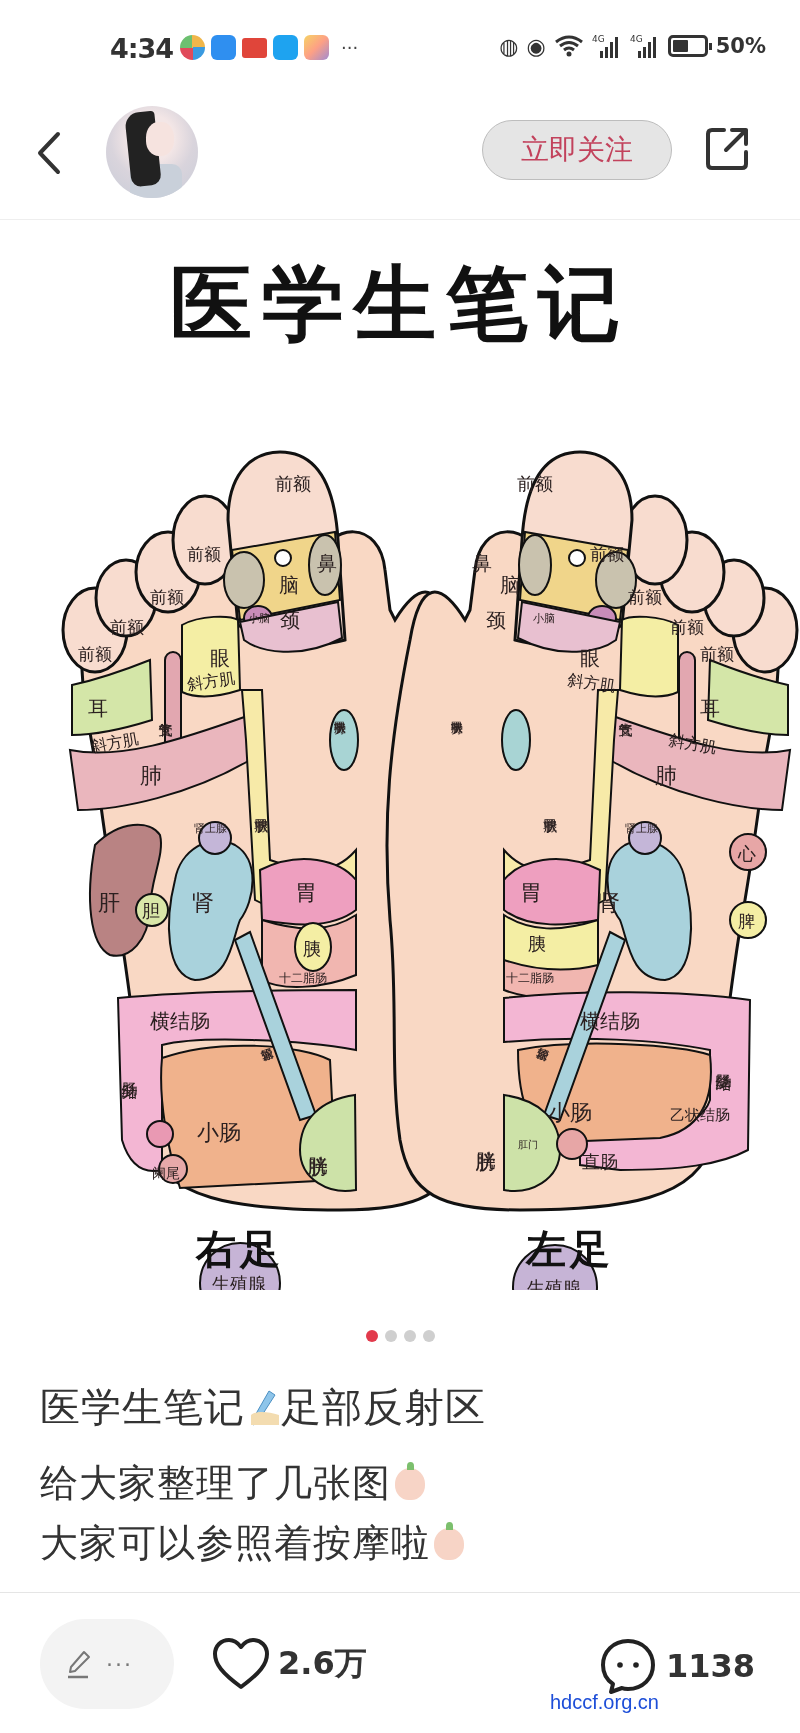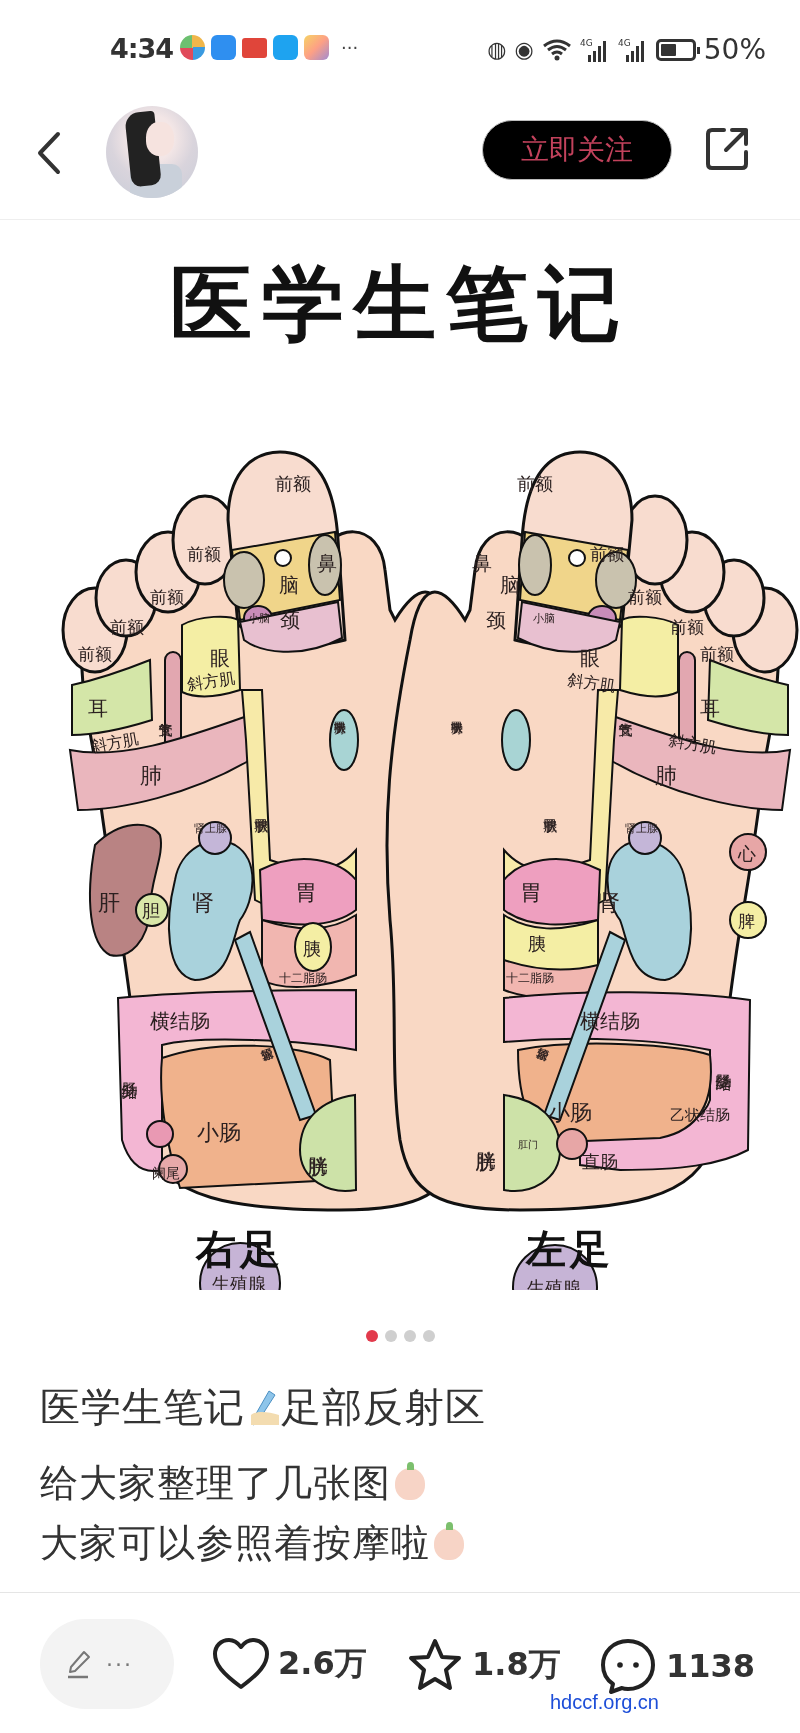--- a/index.html
+++ b/index.html
@@ -6,35 +6,35 @@
   html, body { width: 800px; height: 1733px; background: #ffffff; overflow: hidden; }
   body { font-family: "DejaVu Sans", "Liberation Sans", sans-serif; color: #222; position: relative; }
 
   
   .statusbar { position: absolute; top: 0; left: 0; width: 800px; height: 100px; }
   .sb-time { position: absolute; left: 110px; top: 33px; font-size: 27px; font-weight: bold; color: #333; letter-spacing: -1px; }
   .sb-apps { position: absolute; left: 180px; top: 35px; display: flex; gap: 6px; align-items: center; }
   .sb-app { width: 25px; height: 25px; border-radius: 6px; }
   .sb-dots { font-size: 18px; color: #444; margin-left: 6px; }
   .sb-right { position: absolute; right: 34px; top: 33px; display: flex; align-items: center; gap: 8px; color: #333; }
-  .sb-batt-pct { font-size: 28px; font-weight: normal; }
+  .sb-batt-pct { font-size: 21px; font-weight: bold; }
   .sb-ic { font-size: 22px; }
   .battery { width: 40px; height: 22px; border: 3px solid #333; border-radius: 5px; position: relative; }
   .battery::after { content: ""; position: absolute; left: 2px; top: 2px; width: 15px; height: 12px; background: #333; border-radius: 1px; }
   .battery::before { content: ""; position: absolute; right: -7px; top: 5px; width: 3px; height: 7px; background: #333; }
 
   
   .header { position: absolute; top: 100px; left: 0; width: 800px; height: 120px; border-bottom: 1px solid #eee; }
   .back { position: absolute; left: 34px; top: 22px; font-size: 54px; color: #333; line-height: 1; font-weight: 200; }
   .avatar { position: absolute; left: 106px; top: 6px; width: 92px; height: 92px; border-radius: 50%; background: radial-gradient(circle at 50% 35%, #f3e6e6 0 30%, #d9d4dc 55%, #c8ccd8 100%); overflow: hidden; }
   .avatar .hair { position: absolute; left: 22px; top: 6px; width: 30px; height: 74px; background: #222; border-radius: 14px 4px 10px 10px; transform: rotate(-6deg); }
   .avatar .face { position: absolute; left: 40px; top: 16px; width: 28px; height: 34px; background: #f6e3df; border-radius: 45%; }
   .avatar .dress { position: absolute; left: 24px; top: 58px; width: 52px; height: 40px; background: #c9d0da; border-radius: 10px 10px 0 0; }
   .author { position: absolute; left: 228px; top: 24px; font-size: 35px; color: #333; letter-spacing: 1px; }
-  .follow-btn { position: absolute; left: 482px; top: 20px; width: 190px; height: 60px; border: 1.5px solid #bdbdbd; border-radius: 30px; color: #c2425c; font-size: 28px; display: flex; align-items: center; justify-content: center; background: #000000; }
+  .follow-btn { position: absolute; left: 482px; top: 20px; width: 190px; height: 60px; border: 1.5px solid #bdbdbd; border-radius: 30px; color: #c2425c; font-size: 28px; display: flex; align-items: center; justify-content: center; background: #e5e5e5; }
   .share { position: absolute; left: 704px; top: 26px; width: 46px; height: 46px; }
 
   
   .poster { position: absolute; top: 220px; left: 0; width: 800px; height: 1080px; background: #fff; }
   .poster-title { position: absolute; top: 30px; left: 0; width: 800px; text-align: center; font-size: 82px; font-weight: 900; color: #111; letter-spacing: 10px; font-family: "DejaVu Sans", sans-serif; }
   .feet { position: absolute; top: 120px; left: 0; width: 800px; height: 950px; }
   .foot-label { position: absolute; top: 1002px; font-size: 40px; font-weight: 900; color: #111; letter-spacing: 4px; }
 
   
   .pager { position: absolute; top: 1330px; left: 0; width: 800px; display: flex; justify-content: center; gap: 7px; }
@@ -329,26 +329,20 @@
     <span class="comment-dots">···</span>
   </div>
 
   <div class="stat" style="left:212px;">
     <svg width="58" height="54" viewBox="0 0 58 54">
         <path d="M29 50 C10 36 3 27 3 17 C3 9 9 3 17 3 C22 3 26 6 29 10 C32 6 36 3 41 3 C49 3 55 9 55 17 C55 27 48 36 29 50 Z" stroke="#222" stroke-width="4" fill="none" stroke-linejoin="round"></path>
       </svg>
     <span class="stat-num">2.6万</span>
   </div>
 
-  <div class="stat" style="left:406px;">
-    <svg width="58" height="56" viewBox="0 0 58 56">
-        <path d="M29 4 L36 20 L53 21 L40 33 L44 51 L29 42 L14 51 L18 33 L5 21 L22 20 Z" stroke="#222" stroke-width="4" fill="none" stroke-linejoin="round"></path>
-      </svg>
-    <span class="stat-num">1.8万</span>
-  </div>
 
   <div class="stat" style="left:598px;">
     <svg width="60" height="58" viewBox="0 0 60 58">
         <path d="M30 4 C15 4 5 15 5 28 C5 36 9 43 15 47 L13 55 L24 51 C26 52 28 52 30 52 C45 52 55 41 55 28 C55 15 45 4 30 4 Z" stroke="#222" stroke-width="4" fill="none" stroke-linejoin="round"></path>
         <circle cx="22" cy="28" r="2.8" fill="#222"></circle>
         <circle cx="38" cy="28" r="2.8" fill="#222"></circle>
       </svg>
     <span class="stat-num">1138</span>
   </div>
 

